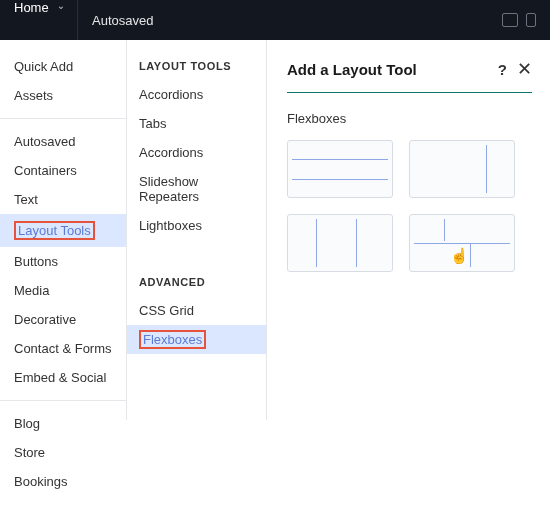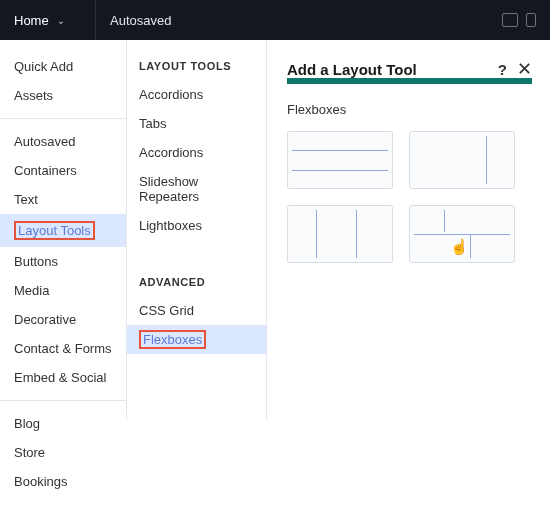--- a/index.html
+++ b/index.html
@@ -1,37 +1,37 @@
 <!DOCTYPE html>
 <html><head>
 <meta charset="utf-8">
 <style>
 *{box-sizing:border-box;margin:0;padding:0;font-family:-apple-system,BlinkMacSystemFont,"Segoe UI",Arial,sans-serif}
 body{width:550px;height:520px;overflow:hidden;font-size:13px;color:#333}
 .topbar{height:40px;background:#131720;display:flex;align-items:center;color:#fff;padding:0 14px}
-.home{display:flex;align-items:center;gap:8px;padding-right:30px;border-right:1px solid #2a2e38;height:100%}
+.home{display:flex;align-items:flex-start;gap:8px;padding-right:12px;border-right:1px solid #2a2e38;height:100%}
 .chev{font-size:10px;opacity:.7}
 .autosaved{padding-left:14px;color:#e5e5e5}
 .spacer{flex:1}
 .topicon{width:16px;height:14px;border:1.5px solid #6b7280;border-radius:2px;margin-left:10px}
 .topicon.m{width:10px;margin-left:8px}
 .main{display:flex;height:380px}
 .col1{width:127px;border-right:1px solid #e5e7eb;padding-top:12px}
 .col2{width:140px;border-right:1px solid #e5e7eb;padding-top:20px}
 .col3{flex:1;padding:20px 18px 0 20px}
 .item{padding:7px 14px;cursor:pointer;color:#333}
 .hr{border-top:1px solid #e5e7eb;margin:8px 0}
 .sel1{background:#dbe7ff}
 .hlbox{display:inline-block;border:2px solid #e5533c;padding:0 2px}
 .hlbox span{color:#5b7bd6}
 .col2 .item{padding:7px 12px}
 .sh{font-size:11px;font-weight:700;letter-spacing:.6px;color:#333;padding:0 12px 8px}
 .sh2{margin-top:36px}
 .sel2{background:#dbe7ff;padding:5px 12px}
-.hd{display:flex;align-items:center;border-bottom:6px solid #0f766e}
+.hd{display:flex;align-items:center;padding-bottom:14px;border-bottom:1px solid #0f766e}
 .hd h3{font-size:15px;font-weight:700;color:#1a1a1a}
 .hd .fx{flex:1}
 .help{font-size:15px;font-weight:700;margin-right:10px;cursor:pointer}
 .close{font-size:18px;cursor:pointer;line-height:1}
 .sub{padding:18px 0 14px;color:#333}
 .cards{display:flex;flex-wrap:wrap;gap:16px}
 .card{width:106px;height:58px;border:1px solid #d7dbe3;border-radius:3px;position:relative;cursor:pointer;background:#fafbfc}
 .ln{position:absolute;background:#8ea7e6}
 .h{height:1px;left:4px;right:4px}
 .v{width:1px;top:4px;bottom:4px}

